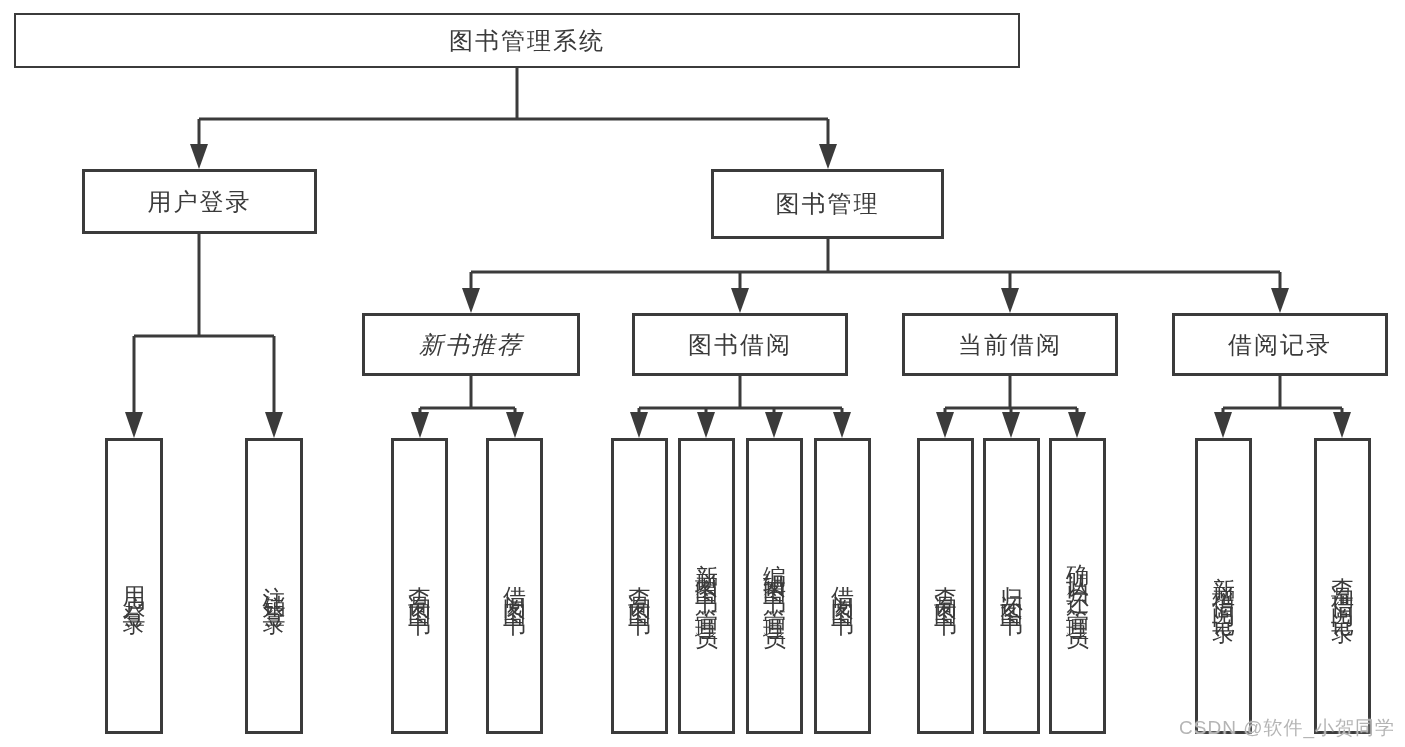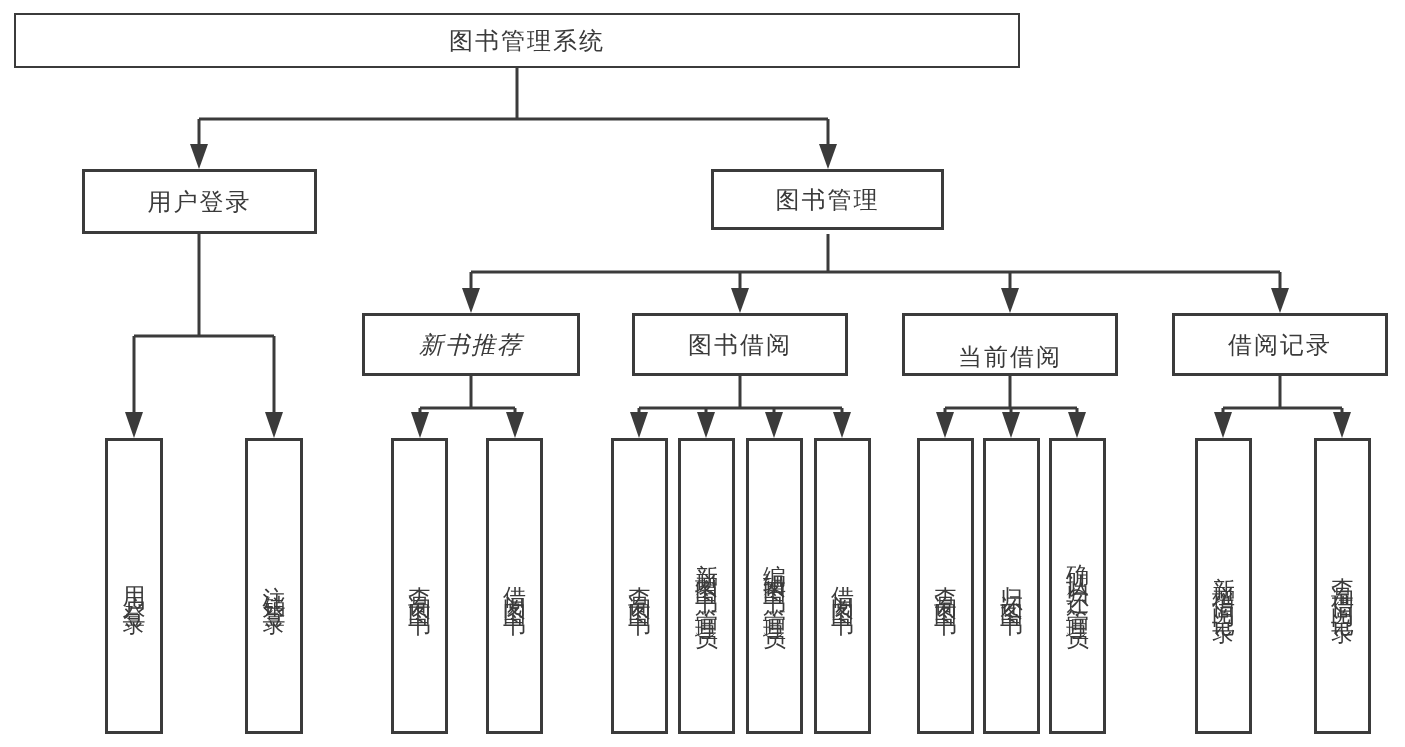--- a/index.html
+++ b/index.html
@@ -132,31 +132,31 @@
     </g>
   </svg>
 
   <div class="node root" style="left:14px;top:13px;width:1006px;height:55px;">
     <span class="hlabel">图书管理系统</span>
   </div>
 
   <div class="node" style="left:82px;top:169px;width:235px;height:65px;">
     <span class="hlabel">用户登录</span>
   </div>
-  <div class="node" style="left:711px;top:169px;width:233px;height:61px;justify-content:center;">
+  <div class="node" style="left:711px;top:169px;width:233px;height:70px;justify-content:center;">
     <span class="hlabel">图书管理</span>
   </div>
 
   <div class="node" style="left:362px;top:313px;width:218px;height:63px;font-style:italic;">
     <span class="hlabel">新书推荐</span>
   </div>
   <div class="node" style="left:632px;top:313px;width:216px;height:63px;">
     <span class="hlabel">图书借阅</span>
   </div>
-  <div class="node" style="left:902px;top:313px;width:216px;height:63px;align-items:flex-end;">
+  <div class="node" style="left:902px;top:313px;width:216px;height:63px;">
     <span class="hlabel">当前借阅</span>
   </div>
   <div class="node" style="left:1172px;top:313px;width:216px;height:63px;">
     <span class="hlabel">借阅记录</span>
   </div>
 
   <div class="node leaf" style="left:105px;width:58px;">
     <span class="vlabel">用户登录</span>
   </div>
   <div class="node leaf" style="left:245px;width:58px;">
@@ -193,14 +193,15 @@
     <span class="vlabel">确认归还（管理员）</span>
   </div>
 
   <div class="node leaf" style="left:1195px;">
     <span class="vlabel">新增借阅记录</span>
   </div>
   <div class="node leaf" style="left:1314px;">
     <span class="vlabel">查询借阅记录</span>
   </div>
 
+  <div class="watermark">CSDN @软件_小贺同学</div>
 
 </div>
 
 </body></html>

